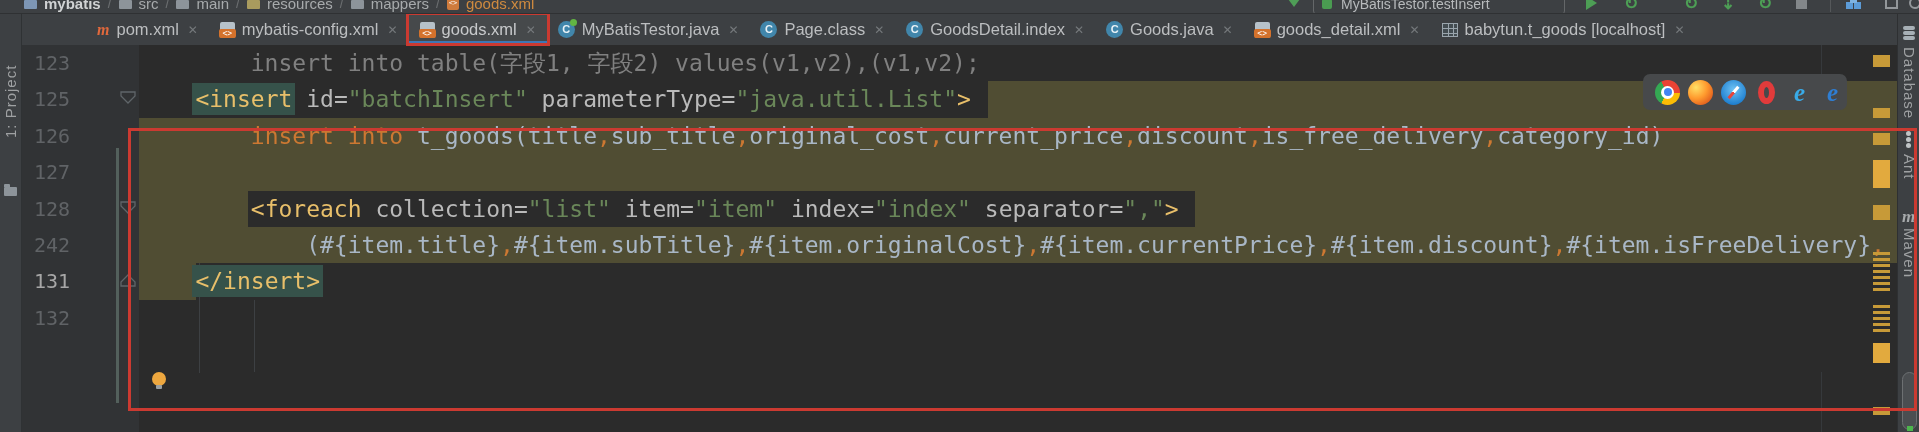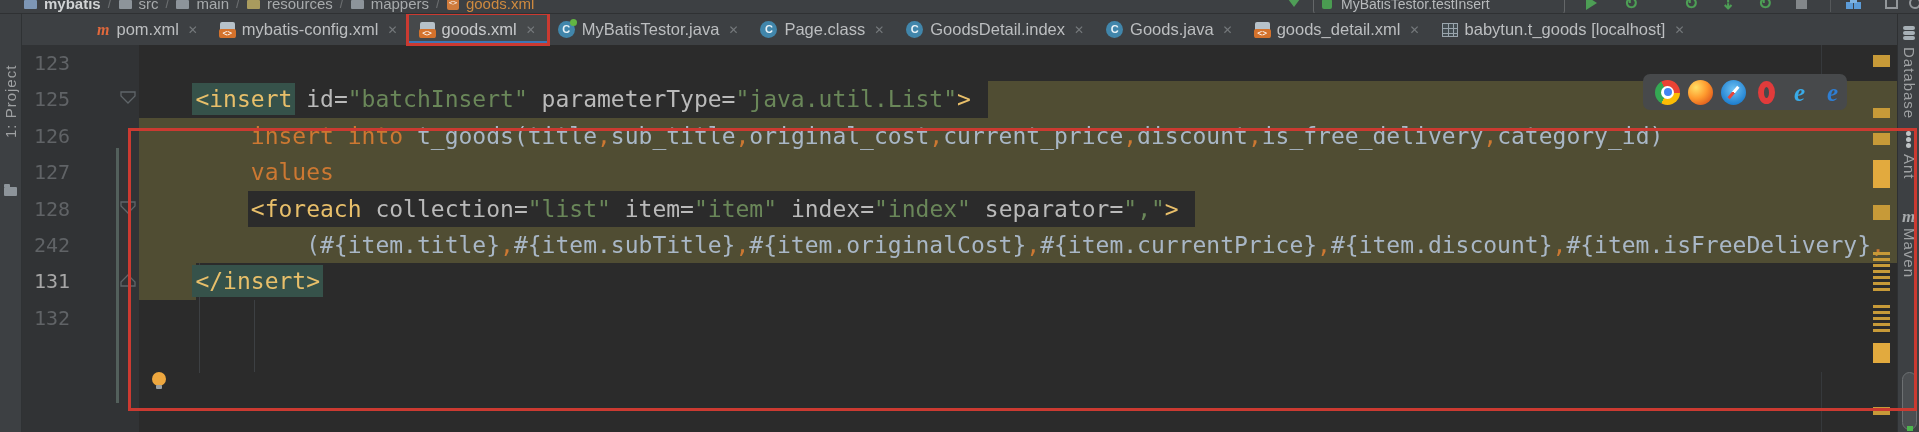--- a/index.html
+++ b/index.html
@@ -239,20 +239,21 @@
     <div class="gutter-bg"></div>
     <div class="rmargin" style="left:1799px;top:0;height:110px;"></div>
     <div class="rmargin" style="left:1799px;top:327px;height:60px;"></div>
     <div class="iguide" style="left:177px;top:146px;height:182px;"></div>
     <div class="iguide" style="left:232px;top:255px;height:72px;"></div>
     <div class="vcs-bar"></div>
 
 
     <div class="crow">
       <div class="lnum">123</div>
+      <div class="codeline"><span class="tk-cmt">        insert into table(字段1, 字段2) values(v1,v2),(v1,v2);</span></div>
     </div>
 
 
     <div class="crow">
       <div class="sel" style="left:966px;width:909px;"></div>
       <div class="lnum">125</div>
       <svg class="fold" width="16" height="14">
           <polygon points="1,1 15,1 15,5 8,12 1,5" fill="none" stroke="#5f6569" stroke-width="1.3"></polygon>
         </svg>
       <div class="codeline"><span class="tk-sp">    </span><span class="tk-tagm">&lt;insert</span><span class="tk-sp"> </span><span class="tk-attr">id=</span><span class="tk-str">"batchInsert"</span><span class="tk-sp"> </span><span class="tk-attr">parameterType=</span><span class="tk-str">"java.util.List"</span><span class="tk-tag">&gt;</span></div>
@@ -260,21 +261,20 @@
 
     <div class="crow">
       <div class="sel" style="left:117px;width:1758px;"></div>
       <div class="lnum">126</div>
       <div class="codeline"><span class="tk-sp">        </span><span class="tk-kw">insert</span><span class="tk-sp"> </span><span class="tk-kw">into</span><span class="tk-pl"> t_goods(title</span><span class="tk-cma">,</span><span class="tk-pl">sub_title</span><span class="tk-cma">,</span><span class="tk-pl">original_cost</span><span class="tk-cma">,</span><span class="tk-pl">current_price</span><span class="tk-cma">,</span><span class="tk-pl">discount</span><span class="tk-cma">,</span><span class="tk-pl">is_free_delivery</span><span class="tk-cma">,</span><span class="tk-pl">category_id)</span></div>
     </div>
 
     <div class="crow">
       <div class="sel" style="left:117px;width:1758px;"></div>
       <div class="lnum">127</div>
-      <div class="codeline"><span class="tk-sp">        </span><span class="tk-kw">values</span></div>
     </div>
 
     <div class="crow">
       <div class="sel" style="left:117px;width:1758px;"></div>
       <div class="dk" style="left:226px;width:947px;"></div>
       <div class="lnum">128</div>
       <svg class="fold" width="16" height="14">
           <polygon points="1,1 15,1 15,5 8,12 1,5" fill="none" stroke="#5f6569" stroke-width="1.3"></polygon>
         </svg>
       <div class="codeline"><span class="tk-sp">        </span><span class="tk-tag">&lt;foreach</span><span class="tk-sp"> </span><span class="tk-attr">collection=</span><span class="tk-str">"list"</span><span class="tk-sp"> </span><span class="tk-attr">item=</span><span class="tk-str">"item"</span><span class="tk-sp"> </span><span class="tk-attr">index=</span><span class="tk-str">"index"</span><span class="tk-sp"> </span><span class="tk-attr">separator=</span><span class="tk-str">","</span><span class="tk-tag">&gt;</span></div>

